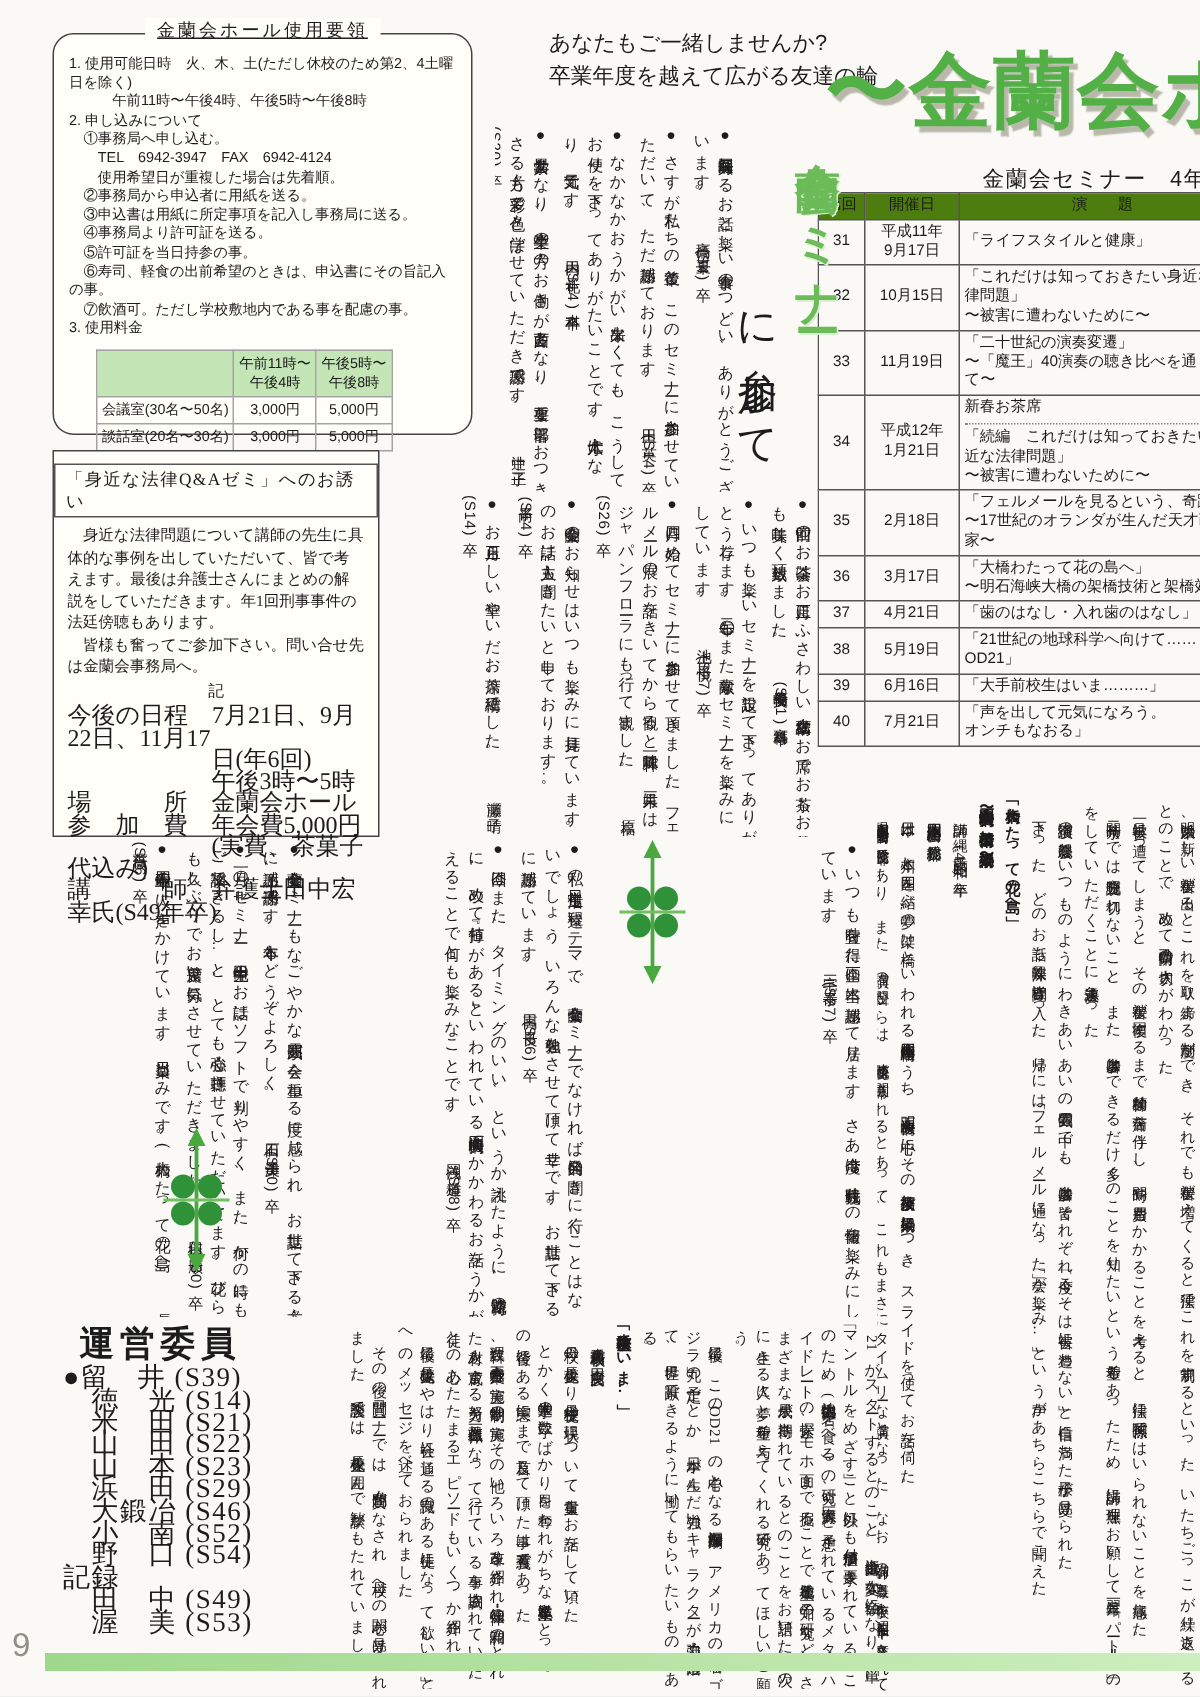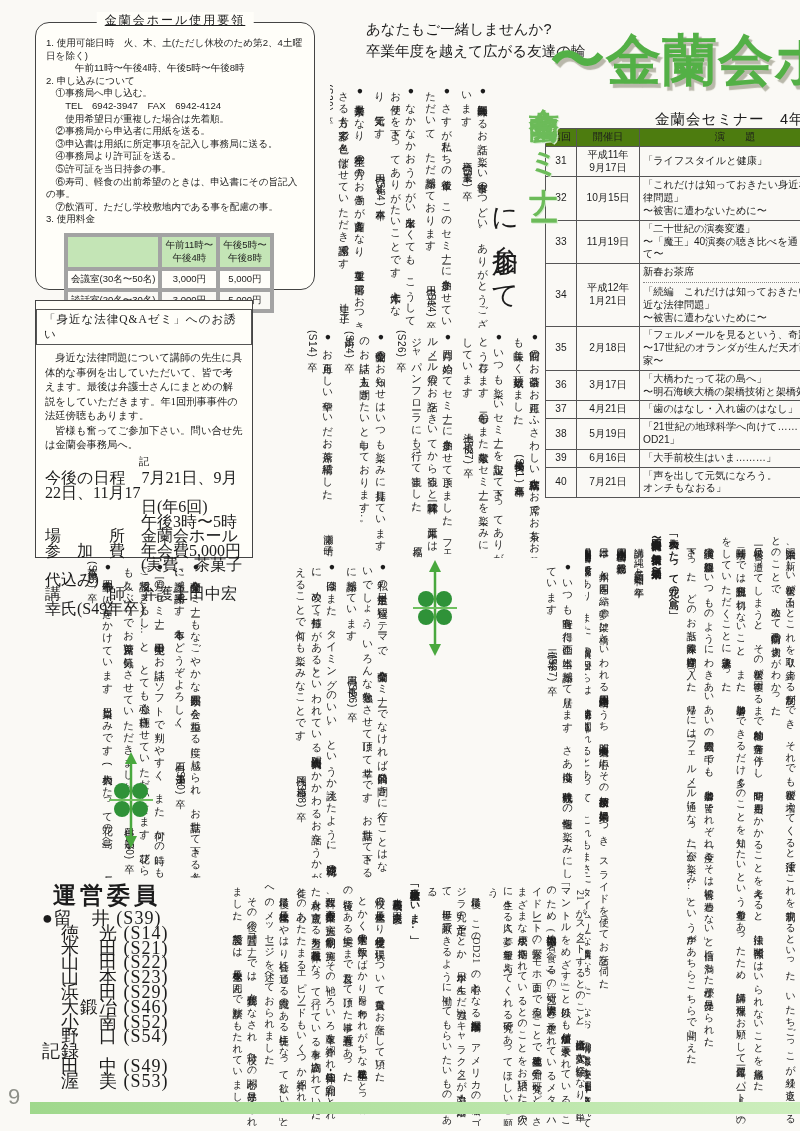--- a/index.html
+++ b/index.html
@@ -9,21 +9,21 @@
   .pre{white-space:pre-line;}
 
   
   #usage-box{left:35px;top:22px;width:278px;height:266px;border:1.5px solid #444;
              border-radius:14px;background:#fffef9;}
   #usage-title{position:absolute;top:-11px;left:50%;transform:translateX(-50%);
                background:#fffef9;padding:0 8px;font-family:"Liberation Serif",serif;
                font-size:12px;letter-spacing:2px;white-space:nowrap;text-decoration:underline;}
   #usage-lines{padding:14px 8px 4px 10px;font-size:9.6px;line-height:12.6px;}
   #fee-table{margin:3px 0 0 28px;border-collapse:collapse;font-size:9.5px;}
-  #fee-table th,#fee-table td{border:4px solid #a3a3a3;padding:2px 3px;text-align:center;}
+  #fee-table th,#fee-table td{border:1px solid #a3a3a3;padding:2px 3px;text-align:center;}
   #fee-table th{background:#c4e5b6;font-weight:normal;}
   #fee-table td:first-child{text-align:left;}
 
   
   #invite{left:366px;top:18px;width:270px;height:72px;font-size:14.5px;line-height:22px;}
   #invite .l3{padding-left:44px;}
 
   
   #main-title{left:550px;top:24px;width:320px;font-size:55px;font-weight:bold;
               color:#53b046;letter-spacing:1px;white-space:nowrap;

